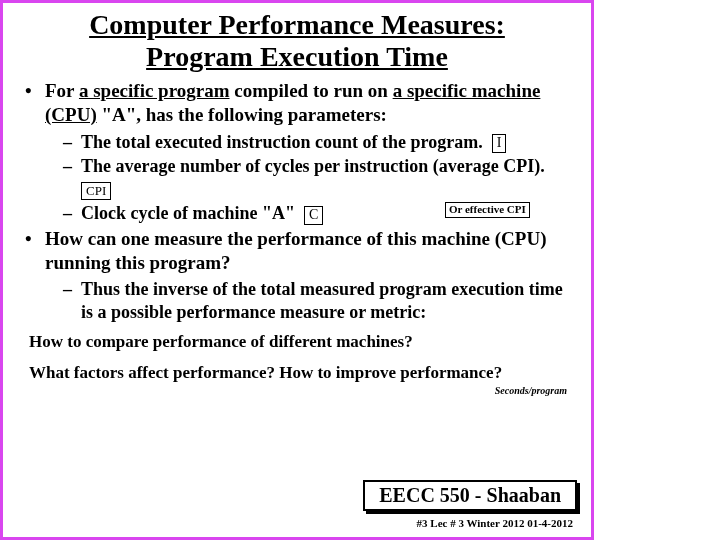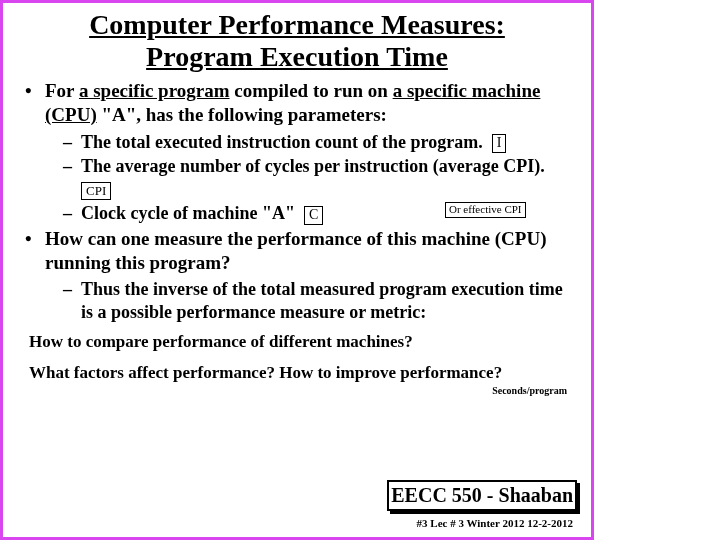--- a/index.html
+++ b/index.html
@@ -117,34 +117,34 @@
     margin-top: 8px;
   }
   .footer-box {
     position: absolute;
     right: 14px;
     bottom: 26px;
     border: 2px solid #000;
     box-shadow: 3px 3px 0 #000;
     font-size: 20px;
     font-weight: bold;
-    padding: 2px 2px;
+    padding: 2px 14px;
     background: #fff;
   }
   .footer-line {
     position: absolute;
     right: 18px;
     bottom: 8px;
     font-size: 11px;
     font-weight: bold;
   }
   .eff-label {
     position: absolute;
     font-size: 11px;
-    font-weight: normal;
+    font-weight: bold;
     border: 1px solid #000;
     padding: 0 3px;
     background: #fff;
   }
 </style>
 </head>
 <body>
 
 <div class="slide">
 
@@ -176,24 +176,24 @@
     <li>
       <span>How can one measure the performance of this machine (CPU) running this program?</span>
       <ul class="sub">
         <li>
           <span>Thus the inverse of the total measured program execution time is a possible performance measure or metric:</span>
         </li>
       </ul>
     </li>
   </ul>
 
-  <div class="secprog" style="top:382px;">
+  <div class="secprog" style="top:382px;font-style:italic;">
     <span>Seconds/program</span>
   </div>
 
 
   <div class="bottom-q">How to compare performance of different machines?</div>
   <div class="bottom-q">What factors affect performance?  How to improve performance?</div>
 
   <div class="footer-box">EECC 550 - Shaaban</div>
-  <div class="footer-line">#3  Lec # 3   Winter 2012  12-2-2012</div>
+  <div class="footer-line">#3  Lec # 3   Winter 2012  01-4-2012</div>
 
 </div>
 
 </body></html>

